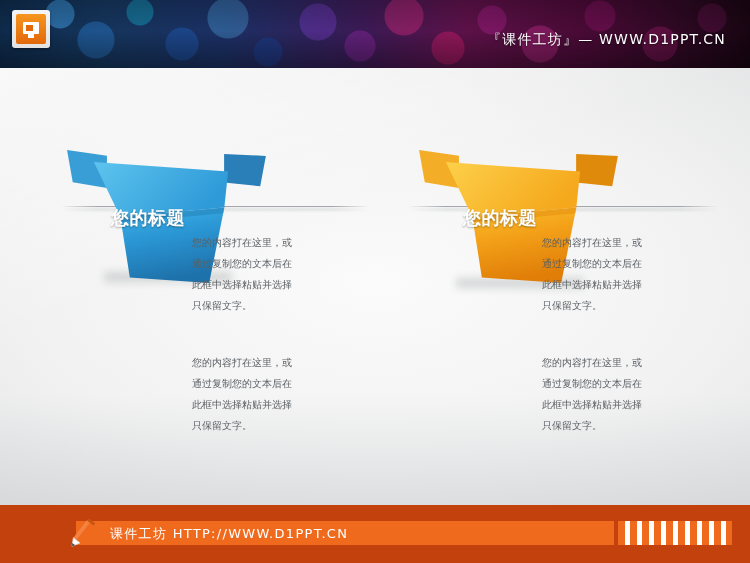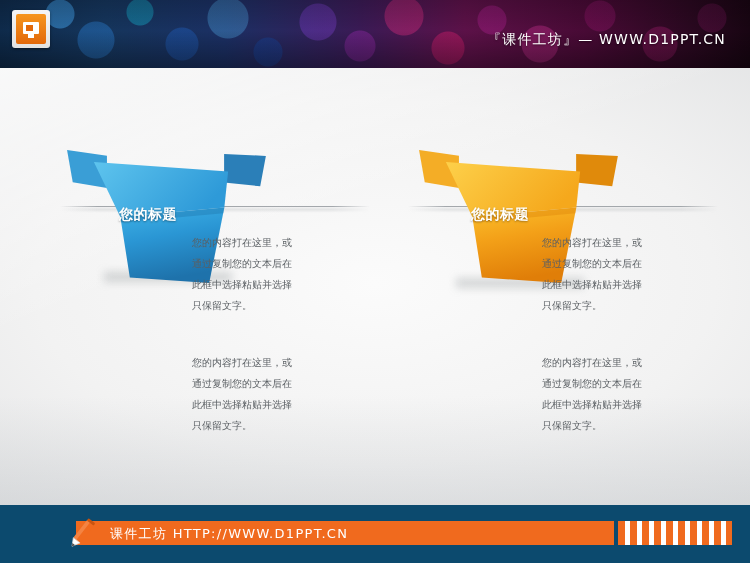--- a/index.html
+++ b/index.html
@@ -141,21 +141,21 @@
     position: absolute;
     top: 20px; left: 28px;
     width: 138px; height: 125px;
   }
   .ribbon .title {
     position: absolute;
     left: 0; top: 48px;
     width: 150px;
     text-align: center;
     font-family: "DejaVu Sans", sans-serif;
-    font-size: 14px;
+    font-size: 18px;
     font-weight: bold;
     color: #ffffff;
     text-shadow: 0 1px 2px rgba(0,0,0,0.35);
     letter-spacing: 0.5px;
     pointer-events: none;
   }
   .ribbon-shadow {
     position: absolute;
     background: rgba(120,125,130,0.28);
     filter: blur(4px);
@@ -170,21 +170,21 @@
     color: #5a5f63;
     width: 180px;
     white-space: pre-line;
   }
 
   
   .footer {
     position: absolute;
     left: 0; top: 505px;
     width: 750px; height: 58px;
-    background: #0c4a6e;
+    background: #c2410c;
   }
   .footer-bar {
     position: absolute;
     left: 76px; top: 16px;
     width: 538px; height: 24px;
     background: #f06a1e;
   }
   .footer-bar-text {
     position: absolute;
     left: 110px; top: 20px;

